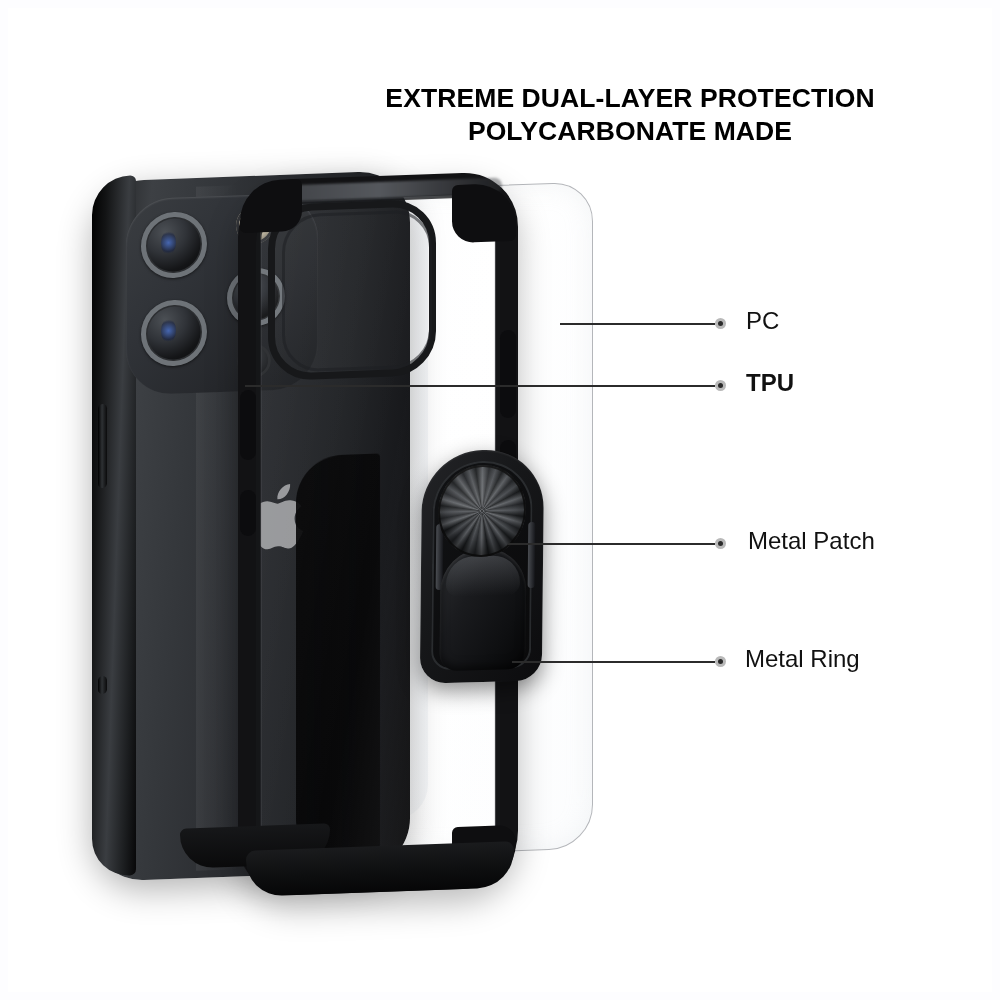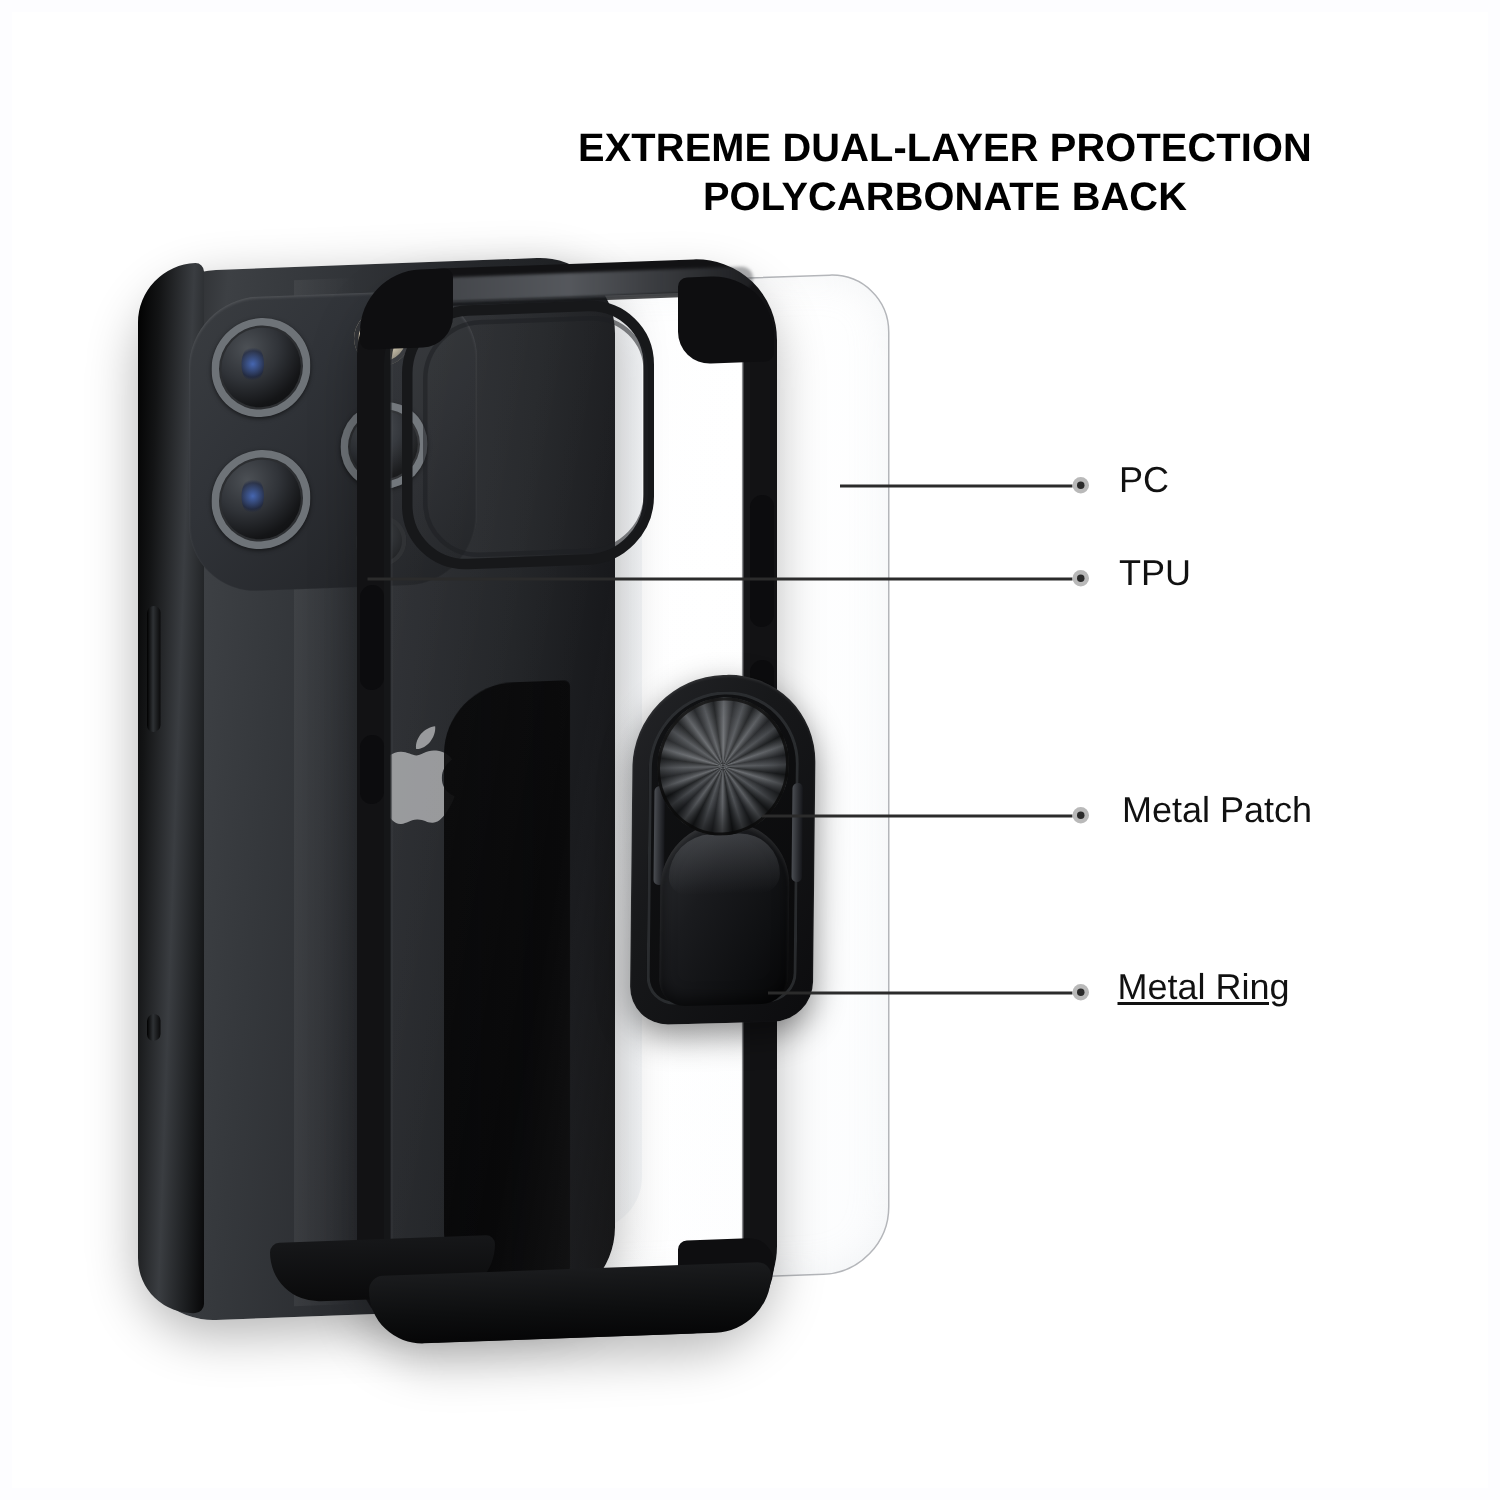--- a/index.html
+++ b/index.html
@@ -412,21 +412,21 @@
   }
 </style>
 </head>
 <body>
 
 <div id="canvas">
   <div id="inner-frame"></div>
 
   <div id="heading">
     <span class="hl">EXTREME DUAL-LAYER PROTECTION</span>
-    <span class="hl">POLYCARBONATE BACK</span>
+    <span class="hl">POLYCARBONATE MADE</span>
   </div>
 
   <div id="pc-panel"></div>
   <div id="pc-panel-gloss"></div>
 
   <div id="phone"></div>
   <div id="phone-edge"></div>
   <div class="side-btn" id="btn-1"></div>
   <div class="side-btn" id="btn-2"></div>
   <div id="phone-reflect2"></div>
@@ -472,27 +472,27 @@
 
   <div class="callout" id="co-pc" style="left:560px; top:323px;">
     <div class="lline" style="left:0; width:155px;"></div>
     <div class="dot" style="left:155px;"></div>
     <div class="clabel" style="left:186px;">PC</div>
   </div>
 
   <div class="callout" id="co-tpu" style="left:245px; top:385px;">
     <div class="lline" style="left:0; width:470px;"></div>
     <div class="dot" style="left:470px;"></div>
-    <div class="clabel" style="left:501px;">TPU</div>
+    <div class="clabel" style="left:501px;font-weight:bold;">TPU</div>
   </div>
 
   <div class="callout" id="co-patch" style="left:508px; top:543px;">
     <div class="lline" style="left:0; width:207px;"></div>
     <div class="dot" style="left:207px;"></div>
     <div class="clabel" style="left:240px;">Metal Patch</div>
   </div>
 
   <div class="callout" id="co-ring" style="left:512px; top:661px;">
     <div class="lline" style="left:0; width:203px;"></div>
     <div class="dot" style="left:203px;"></div>
-    <div class="clabel" style="left:233px;text-decoration:underline;">Metal Ring</div>
+    <div class="clabel" style="left:233px;">Metal Ring</div>
   </div>
 </div>
 
 </body></html>

